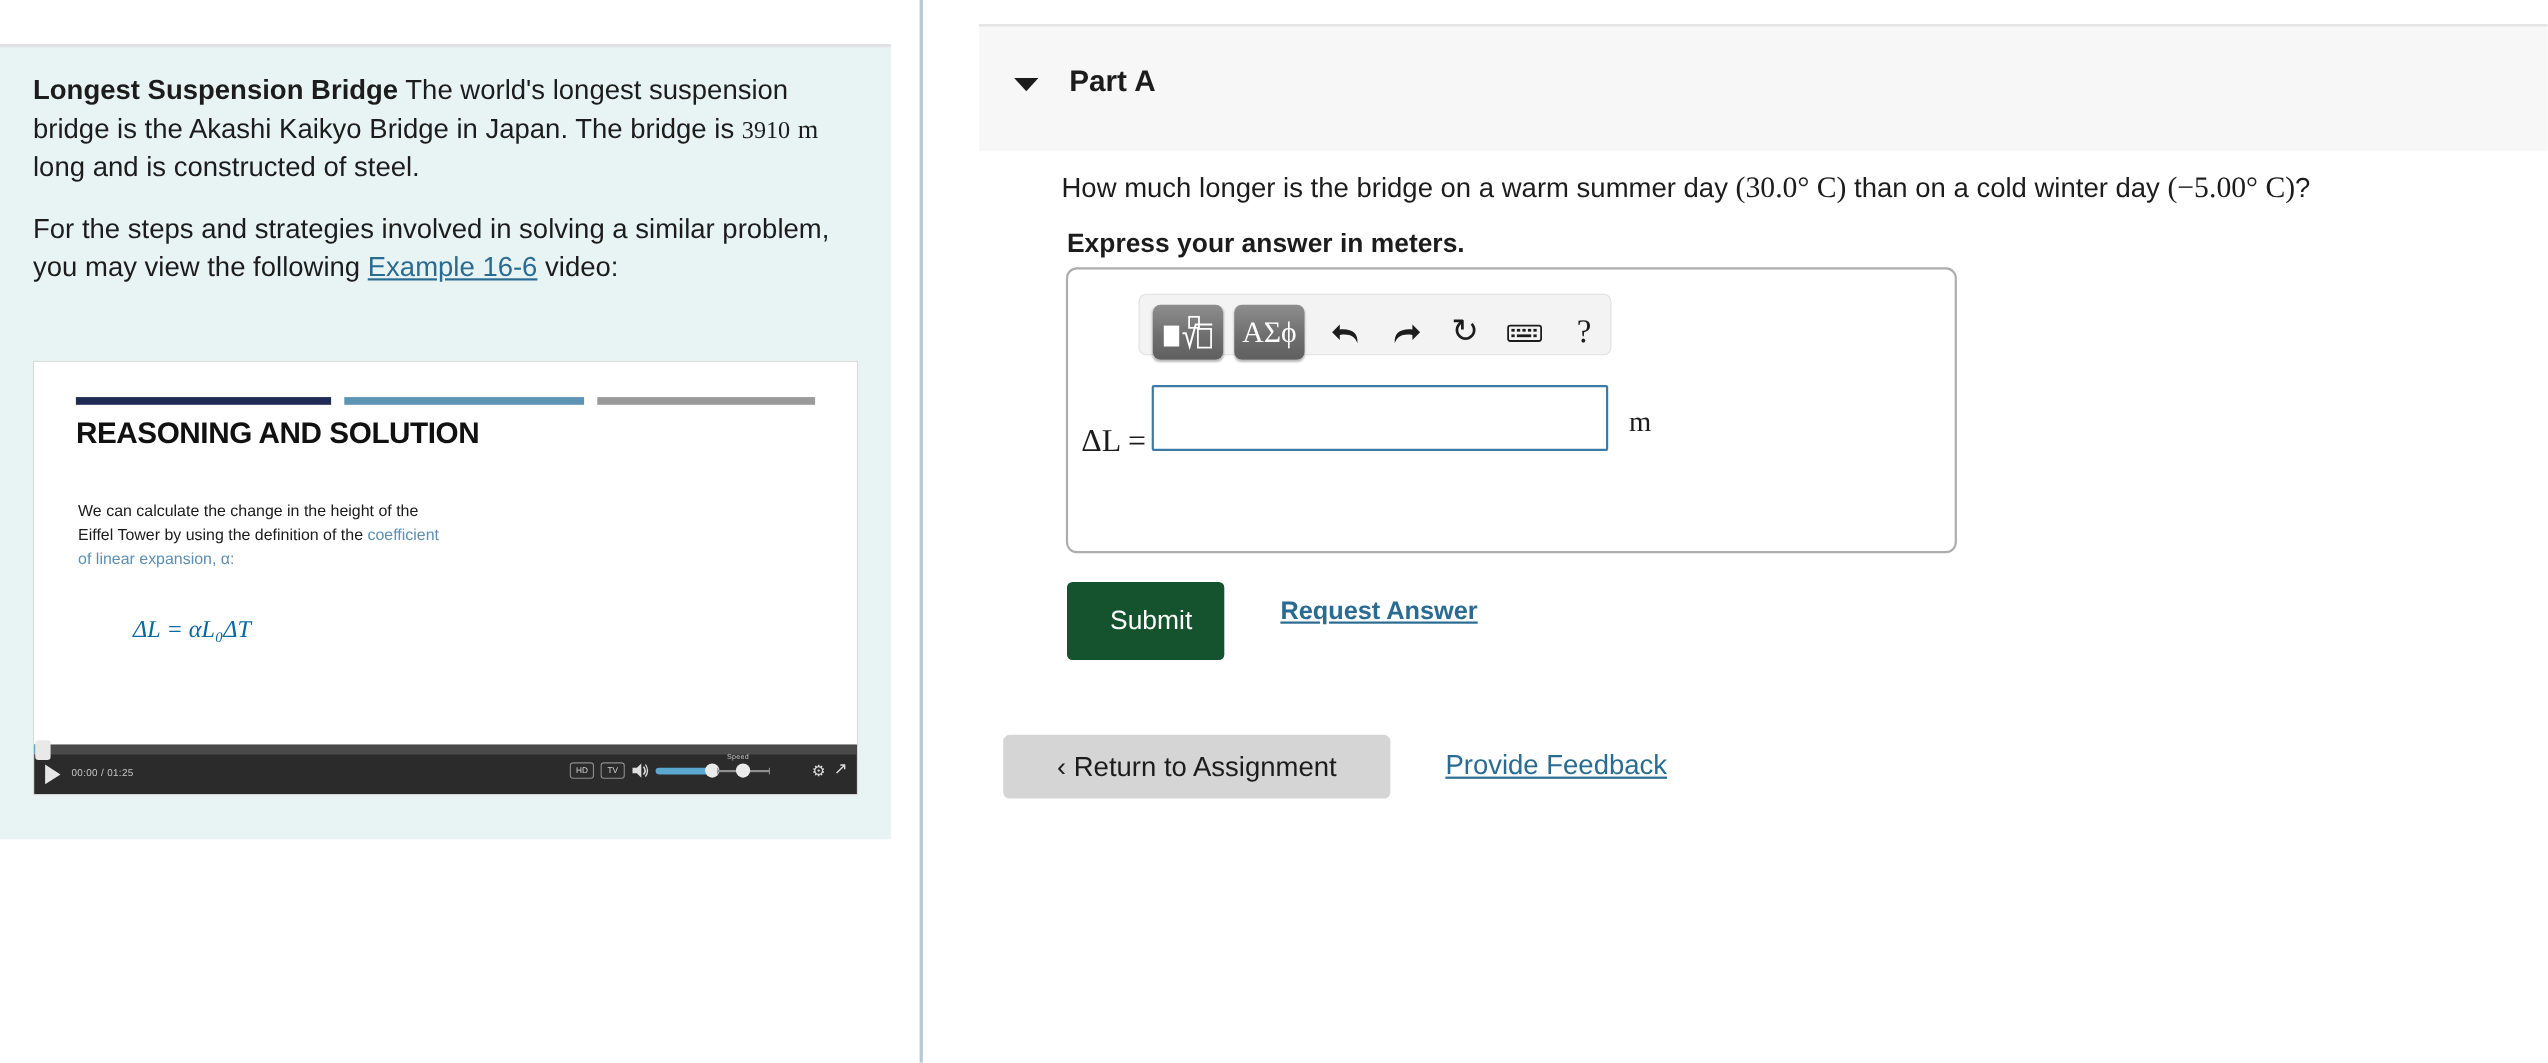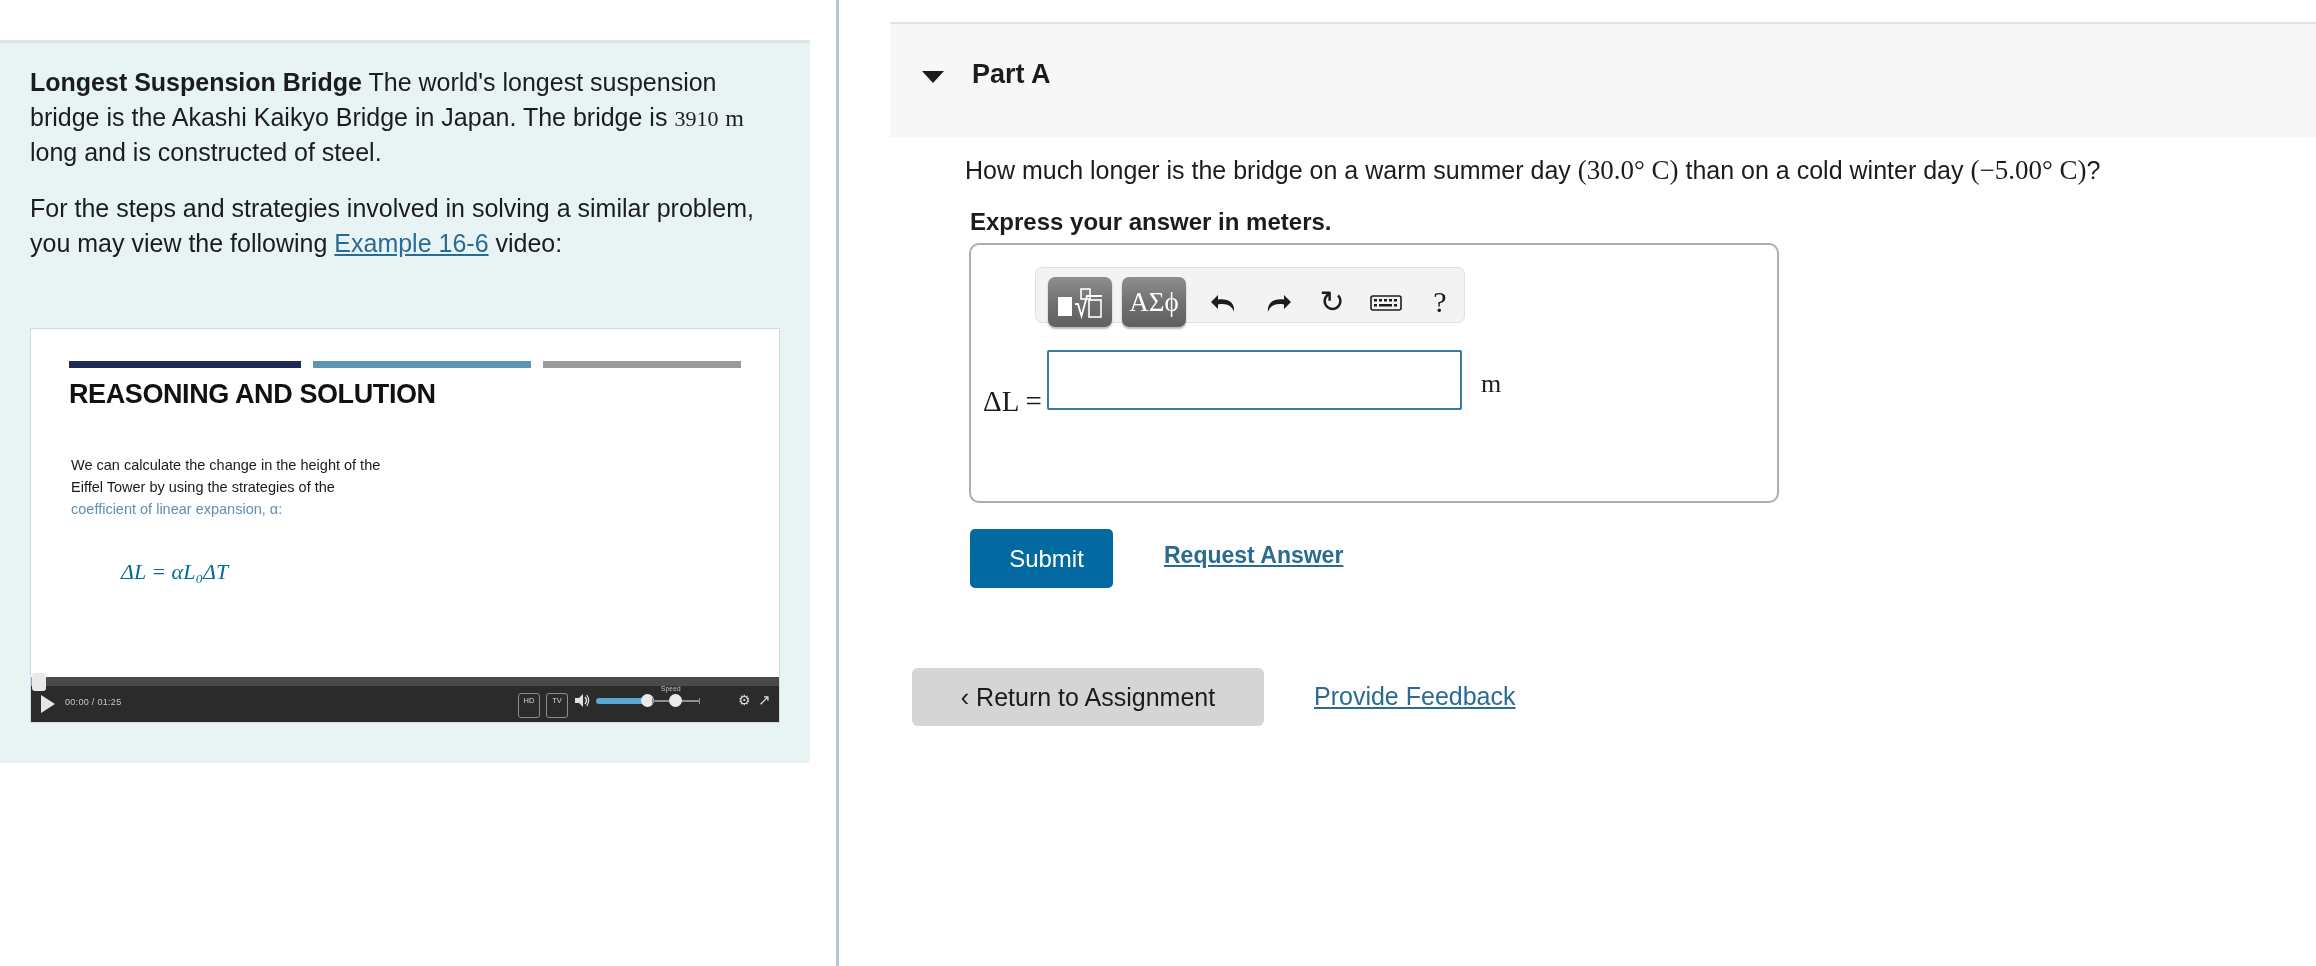--- a/index.html
+++ b/index.html
@@ -89,21 +89,21 @@
     border-top: 9px solid transparent;
     border-bottom: 9px solid transparent;
     cursor: pointer;
   }
   #time-display {
     position: absolute; left: 34px; top: 20px;
     color: #c9c9c9; font-size: 9px; letter-spacing: 0.3px;
     font-family: "Liberation Sans", sans-serif; white-space: nowrap;
   }
   .ctl-chip {
-    position: absolute; top: 16px; height: 25px; min-width: 20px;
+    position: absolute; top: 16px; height: 15px; min-width: 20px;
     border: 1px solid #8d8d8d; border-radius: 3px;
     color: #d4d4d4; font-size: 7.5px; text-align: center; line-height: 14px;
     cursor: pointer;
   }
   #chip-hd { left: 487px; width: 22px; }
   #chip-tv { left: 515px; width: 22px; }
   #speaker-icon {
     position: absolute; left: 543px; top: 16px; width: 16px; height: 15px; cursor: pointer;
   }
   #vol-track {
@@ -222,22 +222,22 @@
     font-size: 22px; padding: 0 8px;
     font-family: "Liberation Serif", serif;
   }
   #answer-unit {
     position: absolute; left: 510px; top: 124px;
     font-family: "Liberation Serif", serif; font-size: 26px; color: #1c1c1c;
   }
 
   #submit-button {
     position: absolute; left: 80px; top: 529px;
-    width: 143px; height: 59px;
-    background: #0369a1; border: none; border-radius: 5px;
+    width: 143px; height: 71px;
+    background: #14532d; border: none; border-radius: 5px;
     color: #ffffff; font-size: 24px;
     font-family: "Liberation Sans", sans-serif; cursor: pointer; padding-left: 16px;
   }
   #request-answer-link {
     position: absolute; left: 274px; top: 542px;
     font-size: 23px; font-weight: bold; color: #2a6b91;
     text-decoration: underline; cursor: pointer;
   }
 
   #return-button {
@@ -275,21 +275,21 @@
   <div id="video-player">
 
     <div id="video-slide">
       <div class="rule-row">
         <div class="rule-seg rule-a"></div>
         <div class="rule-seg rule-b"></div>
         <div class="rule-seg rule-c"></div>
       </div>
       <div id="slide-title">REASONING AND SOLUTION</div>
       <div id="slide-body">
-        <span>We can calculate the change in the height of the Eiffel Tower by using the strategies of the </span><span class="slide-accent">coefficient of linear expansion</span><span class="slide-accent">, α:</span>
+        <span>We can calculate the change in the height of the Eiffel Tower by using the definition of the </span><span class="slide-accent">coefficient of linear expansion</span><span class="slide-accent">, α:</span>
       </div>
       <div id="slide-eq">ΔL = αL₀ΔT</div>
     </div>
 
     <div id="video-controls">
       <div id="video-progress">
         <div id="video-progress-fill"></div>
         <div id="video-scrubber"></div>
       </div>
       <div id="play-btn"></div>

